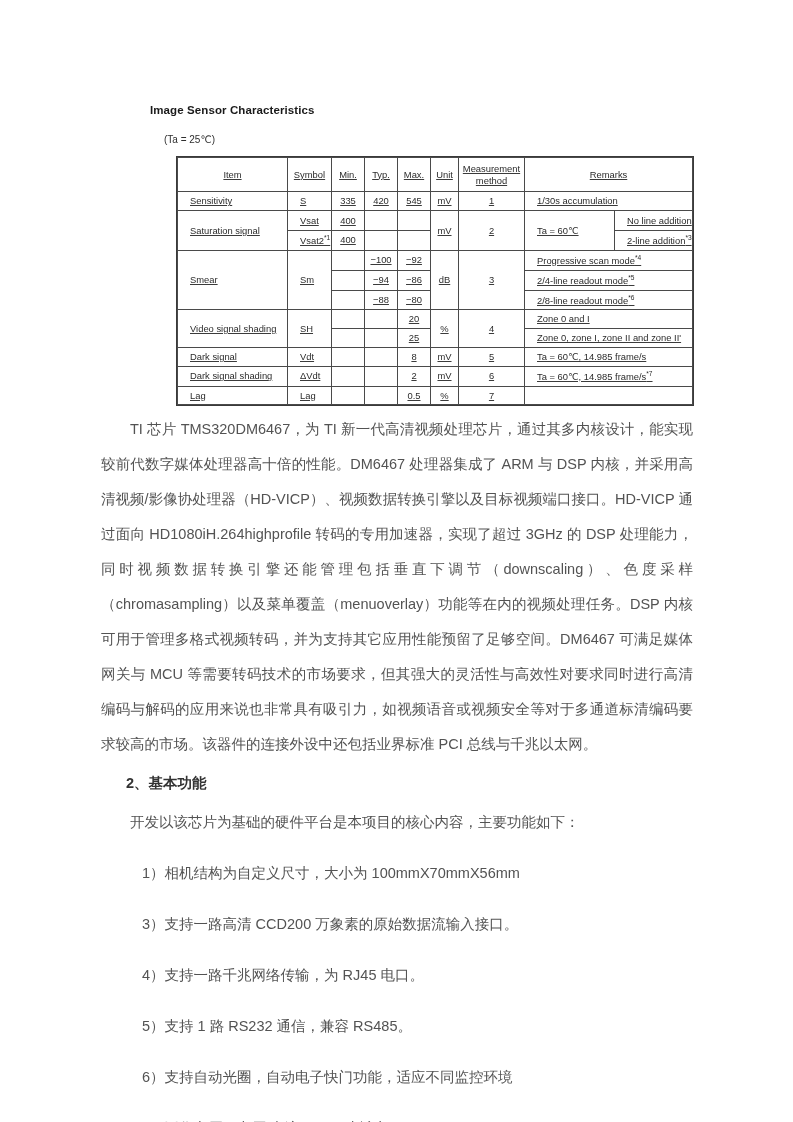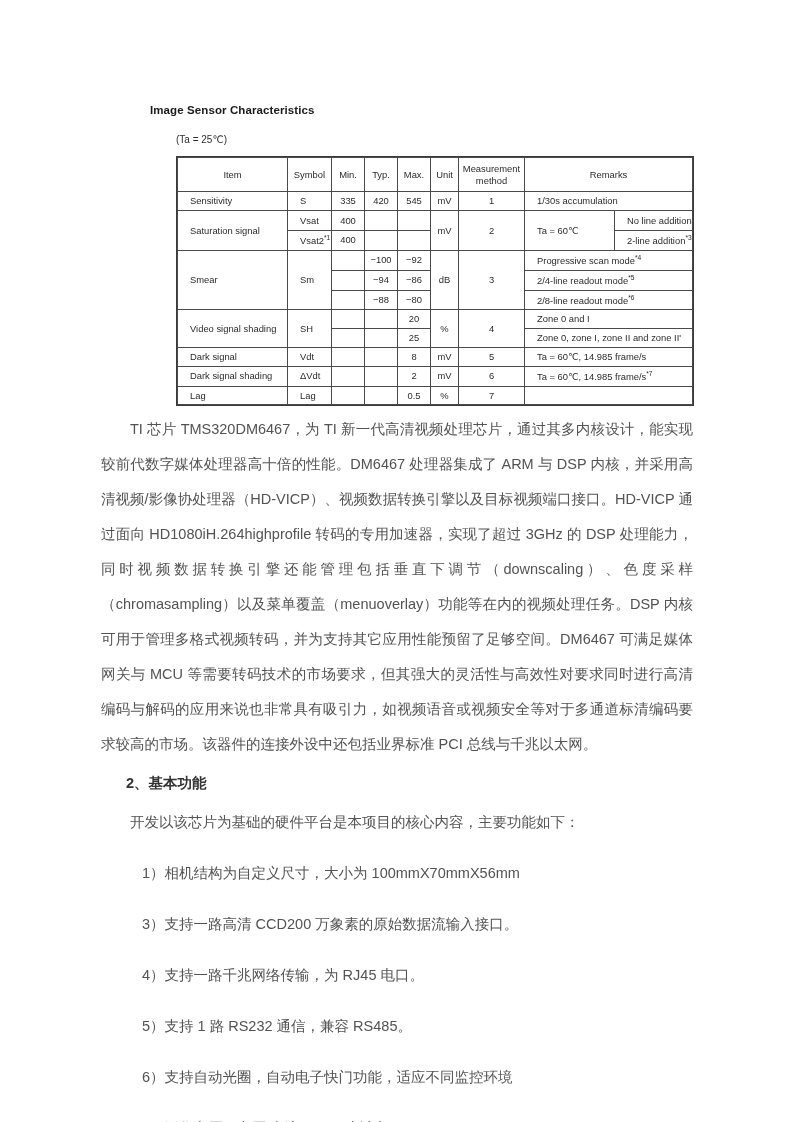--- a/index.html
+++ b/index.html
@@ -35,21 +35,21 @@
     font-size: 11.5px;
     font-weight: bold;
     color: #1a1a1a;
     letter-spacing: 0.1px;
     margin: 12px 0 16px 0;
     line-height: 1.2;
   }
   .fig-cond {
     font-size: 10px;
     color: #2e2e2e;
-    margin: 0 0 10px 26px;
+    margin: 0 0 10px 14px;
     line-height: 1.2;
   }
 
   table.sensor {
     border-collapse: collapse;
     table-layout: fixed;
     margin-left: 26px;
     width: 515px;
     background: #fff;
   }
@@ -70,21 +70,21 @@
     white-space: normal;
   }
   table.sensor .c { text-align: center; }
   table.sensor .l { text-align: left; padding-left: 12px; }
   .tbl-wrap {
     border: 1.5px solid #3a3a3a;
     display: inline-block;
     margin-left: 26px;
     background: #fff;
   }
-  .tbl-wrap table.sensor { margin-left: 0; border: none; }
+  .tbl-wrap table.sensor { margin-left: 0; border: none; text-decoration: underline; }
   .sup {
     font-size: 6.6px;
     vertical-align: super;
     letter-spacing: 0;
   }
   .wrapcell { white-space: normal; }
 
   
   .watermark {
     position: absolute;

